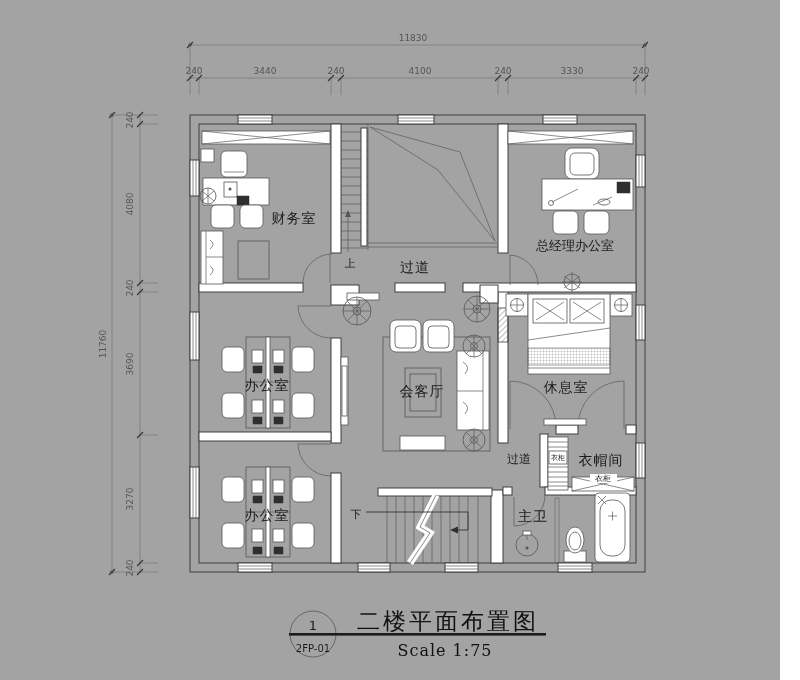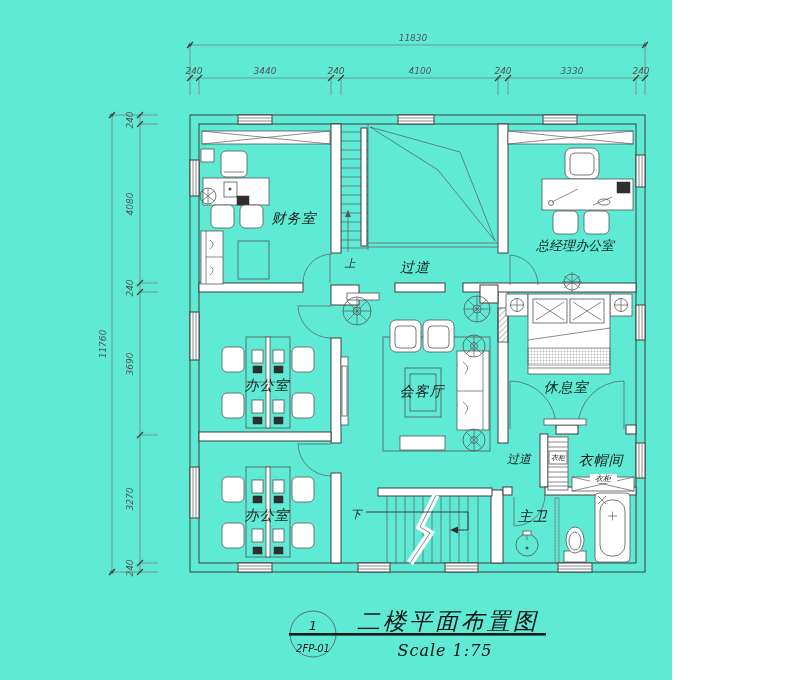--- a/index.html
+++ b/index.html
@@ -1,17 +1,17 @@
 <!DOCTYPE html>
 <html><head>
 <meta charset="utf-8">
 <style>
   html,body{margin:0;padding:0;background:#ffffff;}
-  .page{width:672px;height:680px;background:#5eead4;position:relative;overflow:hidden;
-        font-family:"DejaVu Sans",sans-serif;font-style:italic;}
+  .page{width:780px;height:680px;background:#a3a3a3;position:relative;overflow:hidden;
+        font-family:"DejaVu Sans",sans-serif;}
   svg text{font-family:"DejaVu Sans",sans-serif;fill:#1a1a1a;}
   text.dim{font-size:9px;fill:#555;}
   text.room{font-size:14px;letter-spacing:1px;}
   text.room-sm{font-size:12px;}
   text.tiny{font-size:7px;}
   text.stair{font-size:11px;}
   .w{fill:#ffffff;stroke:#3f3f3f;stroke-width:1;}
   .ln{stroke:#3f3f3f;stroke-width:1;fill:none;}
   .thin{stroke:#5a5a5a;stroke-width:0.7;fill:none;}
   .fur{stroke:#555;stroke-width:0.8;fill:#ffffff;}

